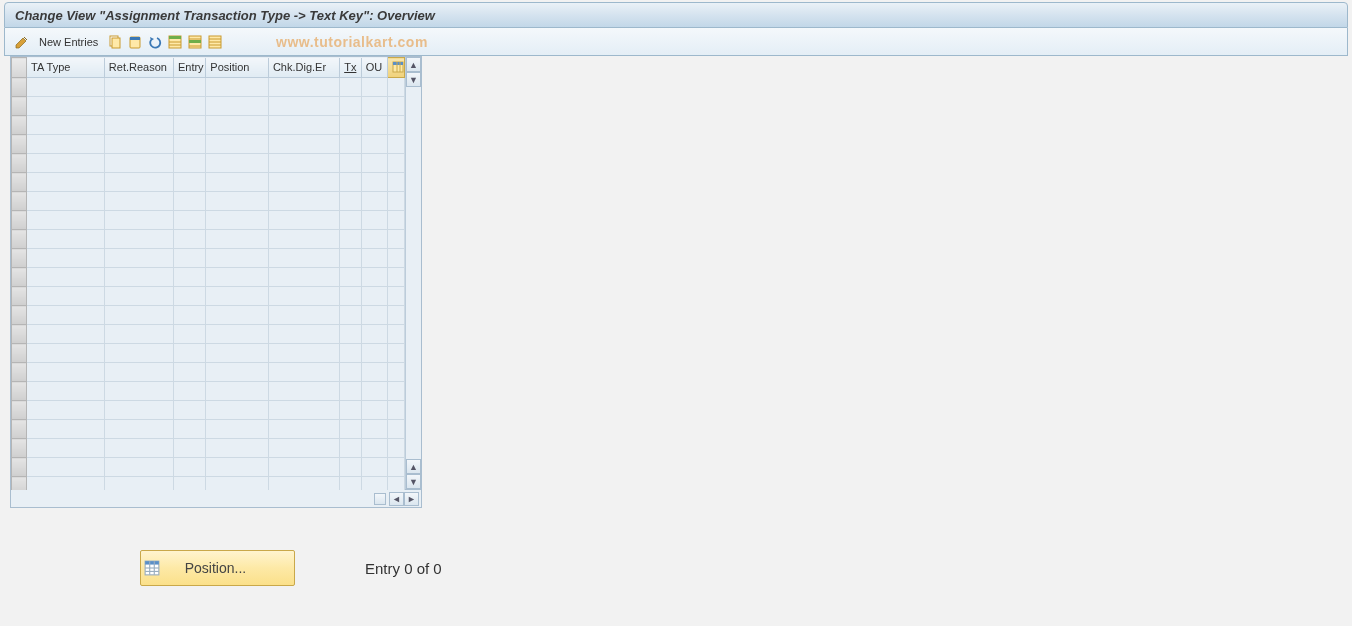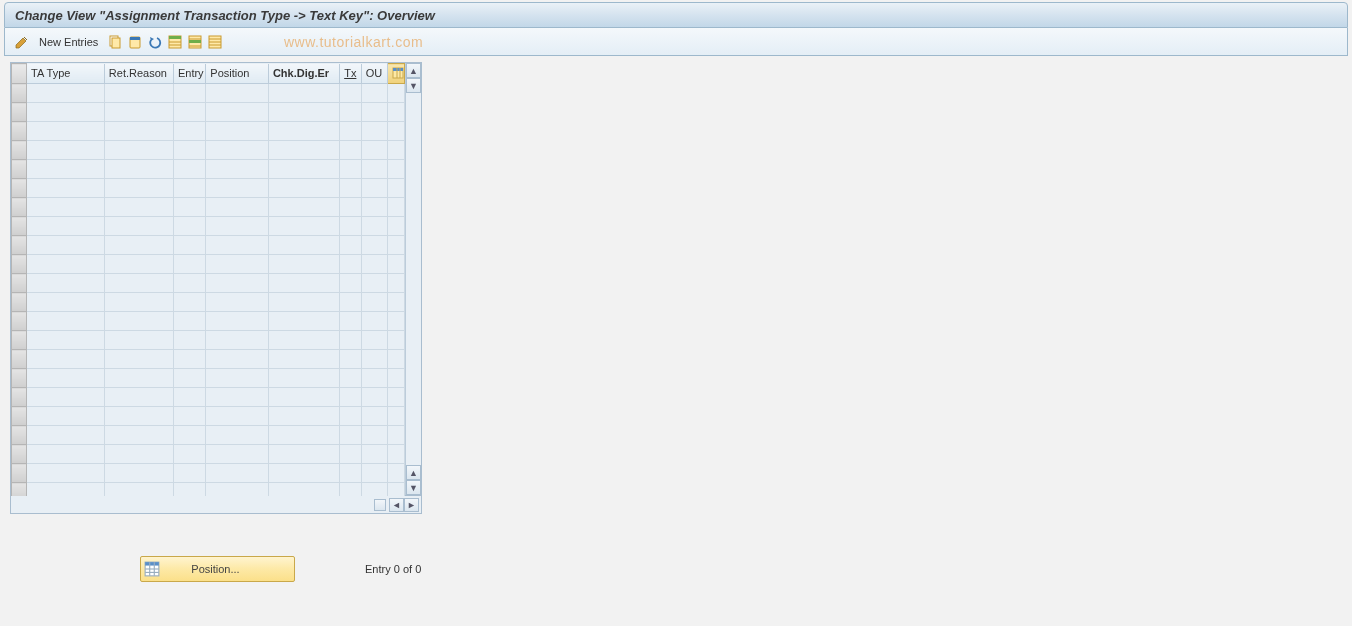--- a/index.html
+++ b/index.html
@@ -48,32 +48,32 @@
       cursor: pointer;
     }
     .tb-text-btn {
       font-size: 11px;
       color: #333;
       padding: 2px 6px;
       cursor: pointer;
     }
     .watermark {
       position: absolute;
-      left: 279px;
+      left: 271px;
       font-size: 14px;
       color: #e8b070;
-      font-weight: normal;
+      font-weight: bold;
       opacity: 0.8;
       letter-spacing: 0.5px;
     }
     
     .ico svg { width: 16px; height: 16px; display: block; }
 
     .content-area {
-      margin: 6px 0 0 10px;
+      margin: 0 0 0 10px;
       display: flex;
       flex-direction: column;
     }
     .table-wrap {
       display: flex;
       border: 1px solid #a9bdcf;
       background: #e8eff5;
       width: 412px;
       height: 434px;
     }
@@ -113,21 +113,21 @@
       background: linear-gradient(to bottom, #f7e6b0, #f0d27a);
       border: 1px solid #c9a84a;
       cursor: pointer;
       text-align:center;
     }
 
     .col-ta { width: 72px; }
     .col-ret { width: 64px; }
     .col-ctry { width: 30px; }
     .col-sotran { width: 58px; }
-    .col-chk { width: 66px; font-weight: bold; }
+    .col-chk { width: 66px; }
     .col-tx { width: 20px; text-decoration: underline; }
     .col-ou { width: 24px; }
 
     .vscroll {
       width: 16px;
       background: #e4ecf3;
       border-left: 1px solid #bcccda;
       display: flex;
       flex-direction: column;
       justify-content: space-between;
@@ -169,29 +169,29 @@
     }
     .position-btn {
       display: inline-flex;
       align-items: center;
       gap: 28px;
       background: linear-gradient(to bottom, #fff4cf 0%, #fde9a6 50%, #fbe08a 100%);
       border: 1px solid #c9a84a;
       border-radius: 2px;
       padding: 2px 8px 2px 4px;
       min-width: 155px;
-      height: 26px;
+      height: 36px;
       cursor: pointer;
-      font-size: 11px;
+      font-size: 14px;
       color: #444;
       justify-content: center;
       position: relative;
     }
     .position-btn .ico { position:absolute; left:3px; }
-    .entry-text { font-size: 11px; color: #333; }
+    .entry-text { font-size: 15px; color: #333; }
   </style>
 </head>
 <body>
 
 <div class="titlebar">
   <h1>Change View "Assignment Transaction Type -&gt; Text Key": Overview</h1>
 </div>
 
 <div class="toolbar">
   <span class="tb-icon ico">

